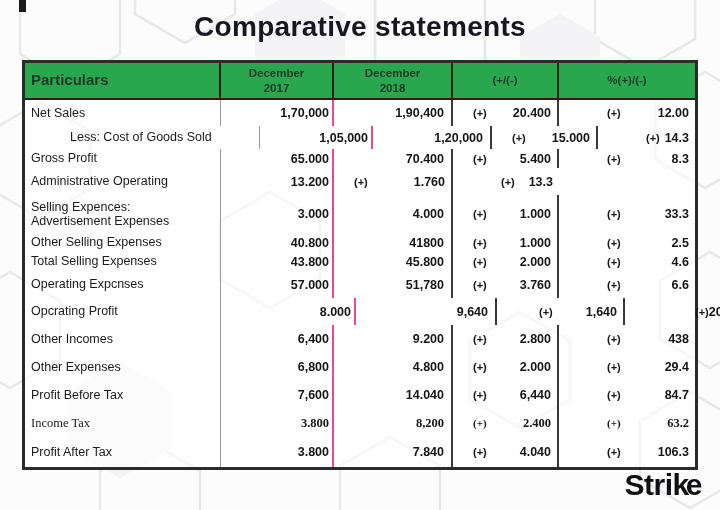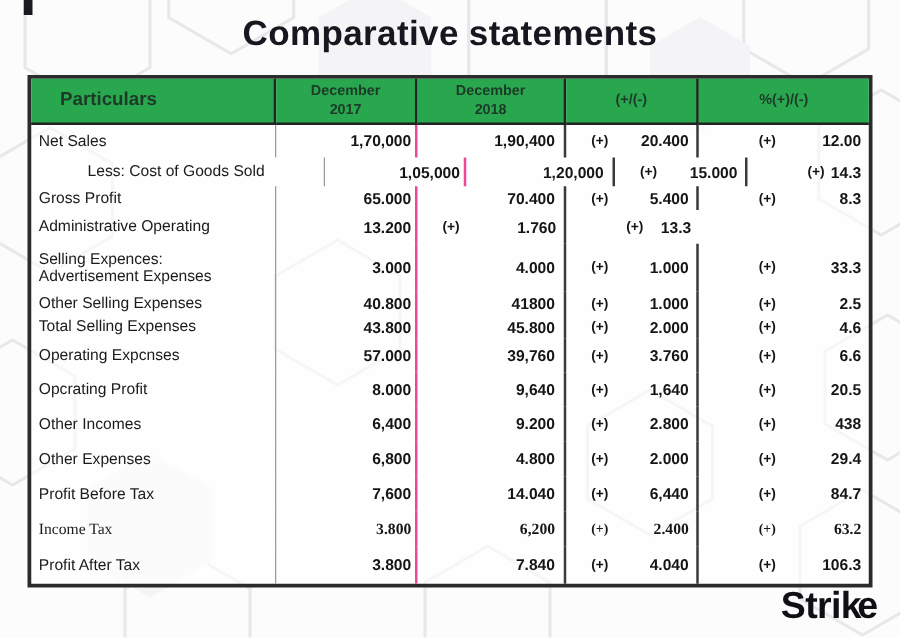--- a/index.html
+++ b/index.html
@@ -20,21 +20,21 @@
     box-sizing:border-box;
   }
   .header-row{display:grid;grid-template-columns:196px 113px 119px 106px 1fr;}
   .hcell{
     background:#28a74f;color:#1d3a28;font-weight:700;
     border-right:2px solid #222;border-bottom:2px solid #222;
     display:flex;align-items:center;justify-content:center;text-align:center;
     height:37px;font-size:11.5px;line-height:1.25;box-sizing:border-box;
   }
   .hcell:last-child{border-right:none;}
-  .hcell.h-part{justify-content:flex-start;padding-left:23px;font-size:15px;text-align:left;}
+  .hcell.h-part{justify-content:flex-start;padding-left:6px;font-size:15px;text-align:left;}
   .hcell.h-dec{padding:0 18px;}
   .trow{display:grid;grid-template-columns:196px 113px 119px 106px 1fr;}
   .cell{
     box-sizing:border-box;display:flex;align-items:center;
     font-size:12.5px;color:#1b1b1b;
   }
   .c-part{border-right:1px solid #9a9a9a;padding-left:6px;white-space:pre-line;line-height:1.15;}
   .c-num{justify-content:flex-end;font-weight:700;color:#151515;}
   .c-num.c1{border-right:2px solid #ec4899;padding-right:3px;}
   .c-num.c2{border-right:2px solid #3a3a3a;padding-right:7px;}
@@ -180,31 +180,31 @@
           <span class="val">2.000</span>
         </div>
         <div class="cell c-sign pct">
           <span class="sgn">(+)</span>
           <span class="val">4.6</span>
         </div>
       </div>
       <div class="trow" style="height: 27px;">
         <div class="cell c-part">Operating Expcnses</div>
         <div class="cell c-num c1">57.000</div>
-        <div class="cell c-num c2">39,760</div>
+        <div class="cell c-num c2">51,780</div>
         <div class="cell c-sign">
           <span class="sgn">(+)</span>
           <span class="val">3.760</span>
         </div>
         <div class="cell c-sign pct">
           <span class="sgn">(+)</span>
           <span class="val">6.6</span>
         </div>
       </div>
-      <div class="trow" style="height: 27px;">
+      <div class="trow" style="height: 27px; gap: 22px;">
         <div class="cell c-part">Opcrating Profit</div>
         <div class="cell c-num c1">8.000</div>
         <div class="cell c-num c2">9,640</div>
         <div class="cell c-sign">
           <span class="sgn">(+)</span>
           <span class="val">1,640</span>
         </div>
         <div class="cell c-sign pct">
           <span class="sgn">(+)</span>
           <span class="val">20.5</span>
@@ -245,21 +245,21 @@
           <span class="val">6,440</span>
         </div>
         <div class="cell c-sign pct">
           <span class="sgn">(+)</span>
           <span class="val">84.7</span>
         </div>
       </div>
       <div class="trow" style="height: 28px; font-family: Liberation Serif, serif;">
         <div class="cell c-part">Income Tax</div>
         <div class="cell c-num c1">3.800</div>
-        <div class="cell c-num c2">6,200</div>
+        <div class="cell c-num c2">8,200</div>
         <div class="cell c-sign">
           <span class="sgn">(+)</span>
           <span class="val">2.400</span>
         </div>
         <div class="cell c-sign pct">
           <span class="sgn">(+)</span>
           <span class="val">63.2</span>
         </div>
       </div>
       <div class="trow" style="height: 30px;">

